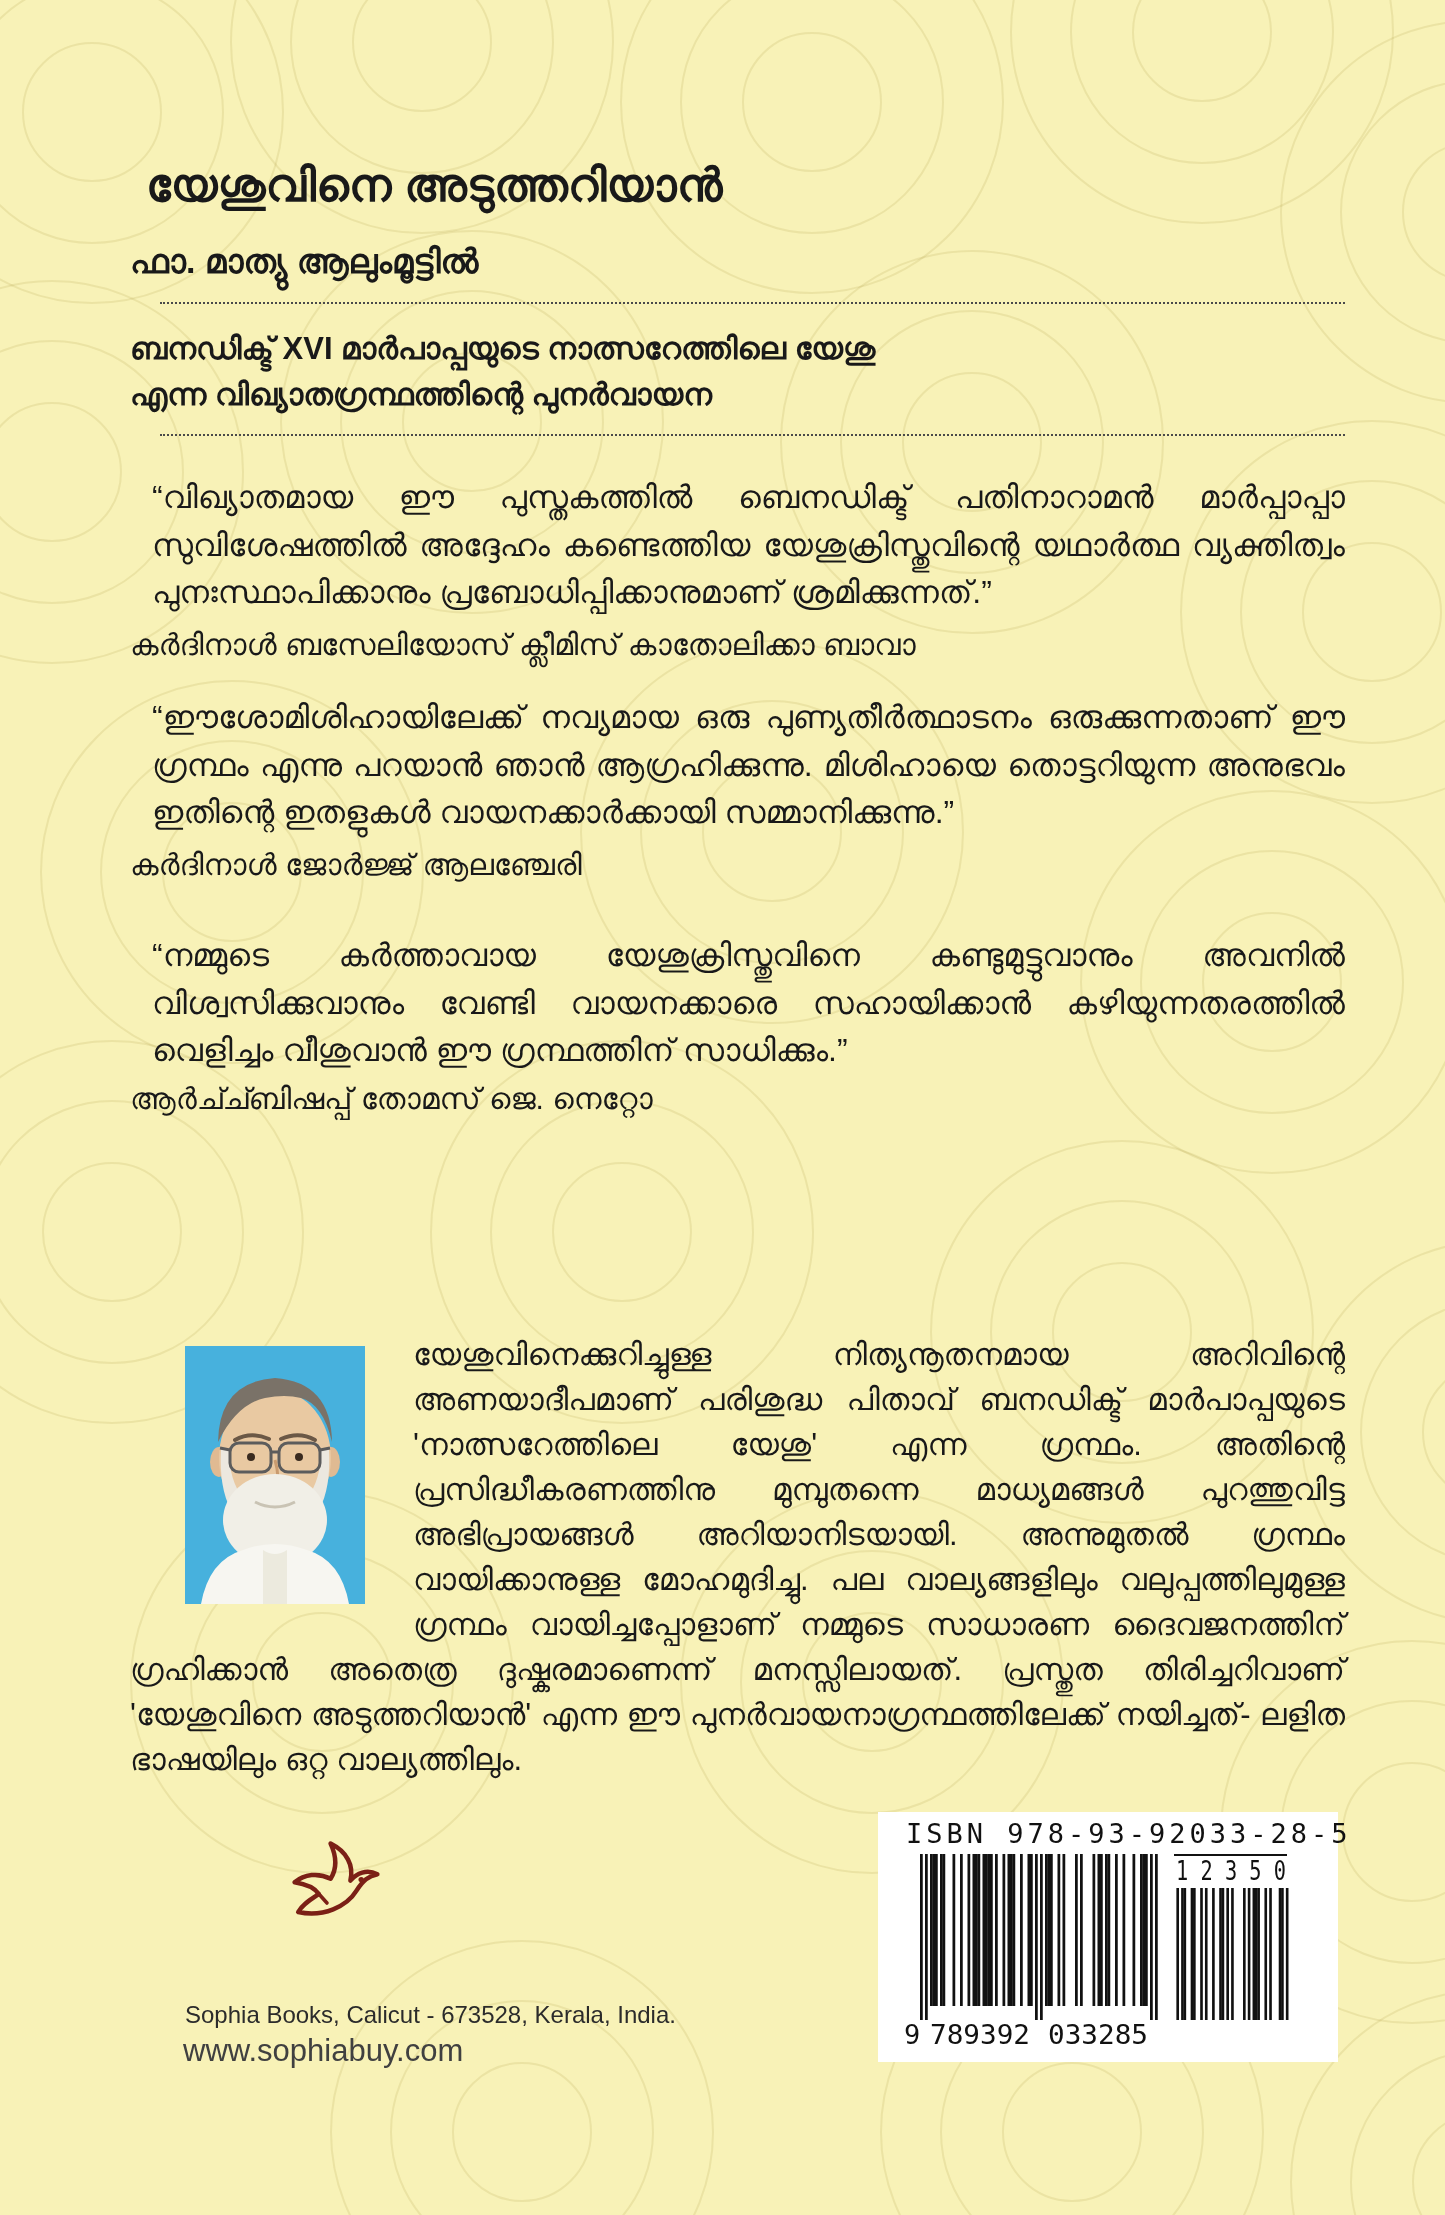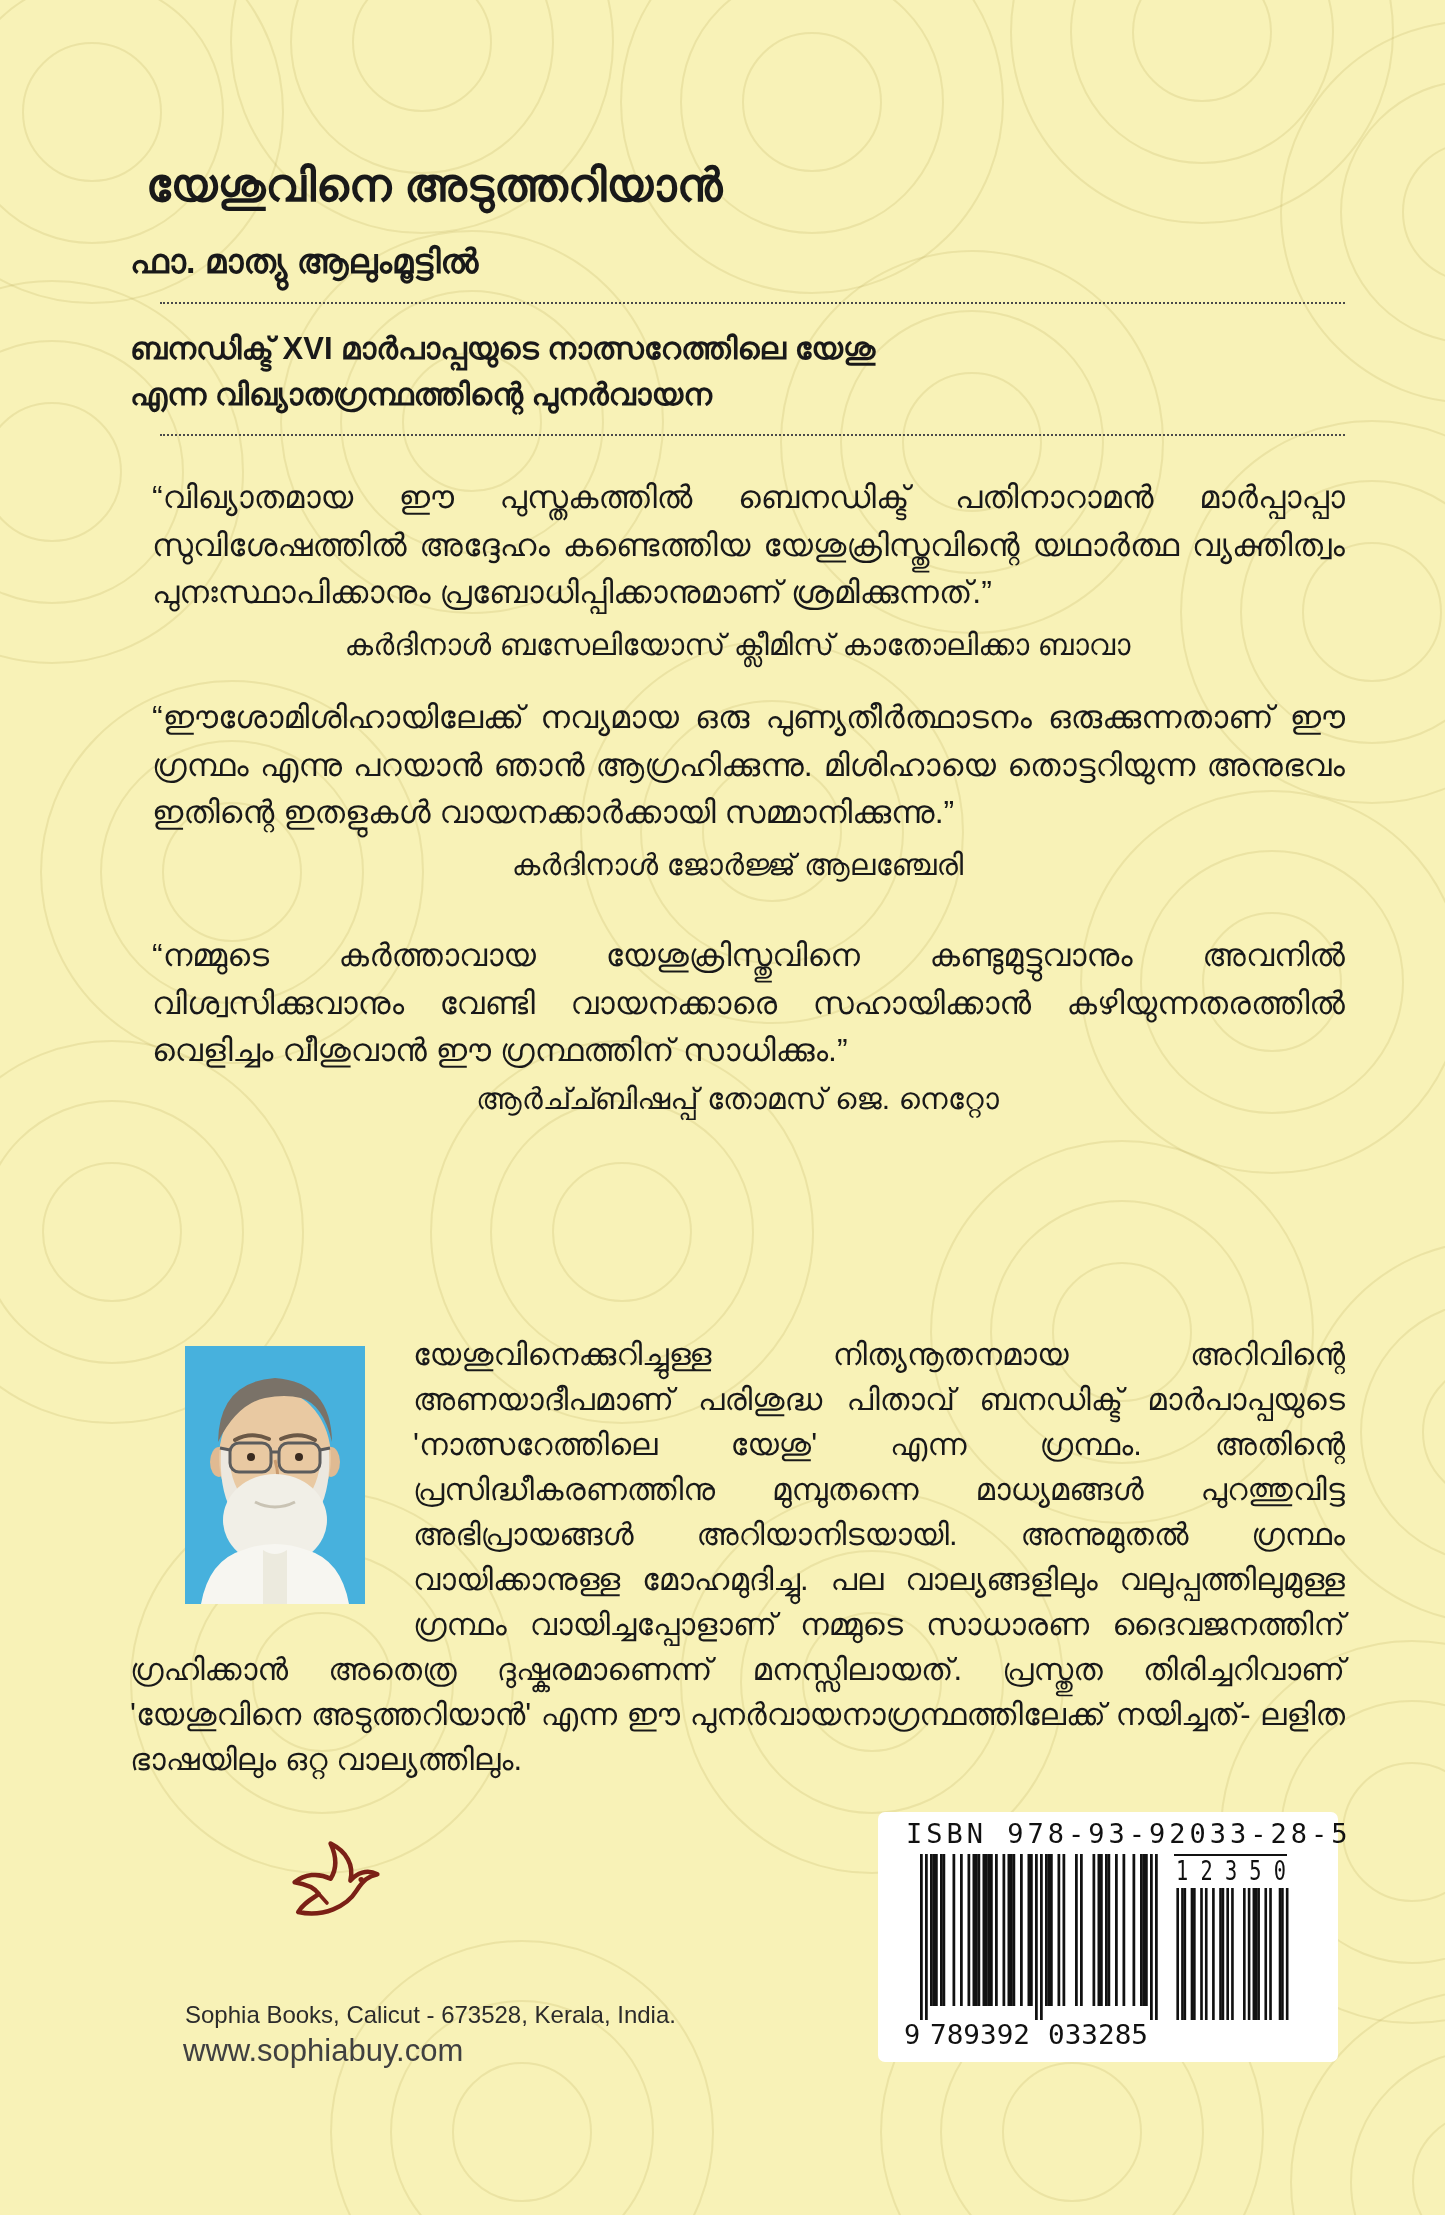--- a/index.html
+++ b/index.html
@@ -22,35 +22,35 @@
   .title{left:130px;top:158px;width:1215px;font-size:46px;font-weight:700;letter-spacing:0;margin-left:16px;}
   .author{left:130px;top:242px;width:1215px;font-size:34px;font-weight:700;}
   .rule{left:160px;width:1185px;border-top:2px dotted #4a4a4a;height:0;}
   .rule1{top:302px;}
   .rule2{top:434px;}
   .subtitle{left:130px;top:326px;width:1215px;font-size:31px;font-weight:700;line-height:46px;}
   .quote{left:130px;width:1215px;font-size:32px;line-height:47.5px;text-align:justify;padding-left:22px;box-sizing:border-box;}
   .q1{top:474px;}
   .q2{top:694px;}
   .q3{top:932px;}
-  .attr{left:130px;width:1215px;font-size:30px;text-align:center;}
+  .attr{left:130px;width:1215px;font-size:30px;text-align:left;}
   .a1{top:628px;}
   .a2{top:848px;}
   .a3{top:1082px;}
   .bio{left:130px;top:1332px;width:1215px;font-size:31px;line-height:45px;text-align:justify;}
   .photo{float:left;width:180px;height:258px;margin:14px 48px 10px 55px;display:block;}
   .photo svg{display:block;width:180px;height:258px;}
   
   .logo{left:185px;top:1840px;width:420px;height:160px;}
   .logo .dove{position:absolute;left:88px;top:0;width:108px;height:92px;}
   .logo .word{position:absolute;left:0;top:66px;font-size:78px;font-weight:700;letter-spacing:-3px;color:#7b2016;font-family:"Liberation Sans",sans-serif;}
   .address{left:185px;top:2001px;font-size:24px;color:#2b2b2b;}
   .website{left:183px;top:2033px;font-size:31px;color:#404040;}
   
-  .bcbox{left:878px;top:1812px;width:460px;height:250px;background:#ffffff;border-radius:7px;}
+  .bcbox{left:878px;top:1812px;width:460px;height:250px;background:#ffffff;}
   .bclabel{position:absolute;left:28px;top:6px;font-family:"DejaVu Sans Mono",monospace;font-size:27px;letter-spacing:4px;color:#111;white-space:nowrap;}
   .bcmain{position:absolute;left:26px;top:42px;}
   .bcsup{position:absolute;left:292px;top:42px;}
 </style>
 </head>
 <body>
 
 <div class="bg">
   <i style="left:-100px;top:-80px"></i>
     <i style="left:230px;top:-150px"></i>

